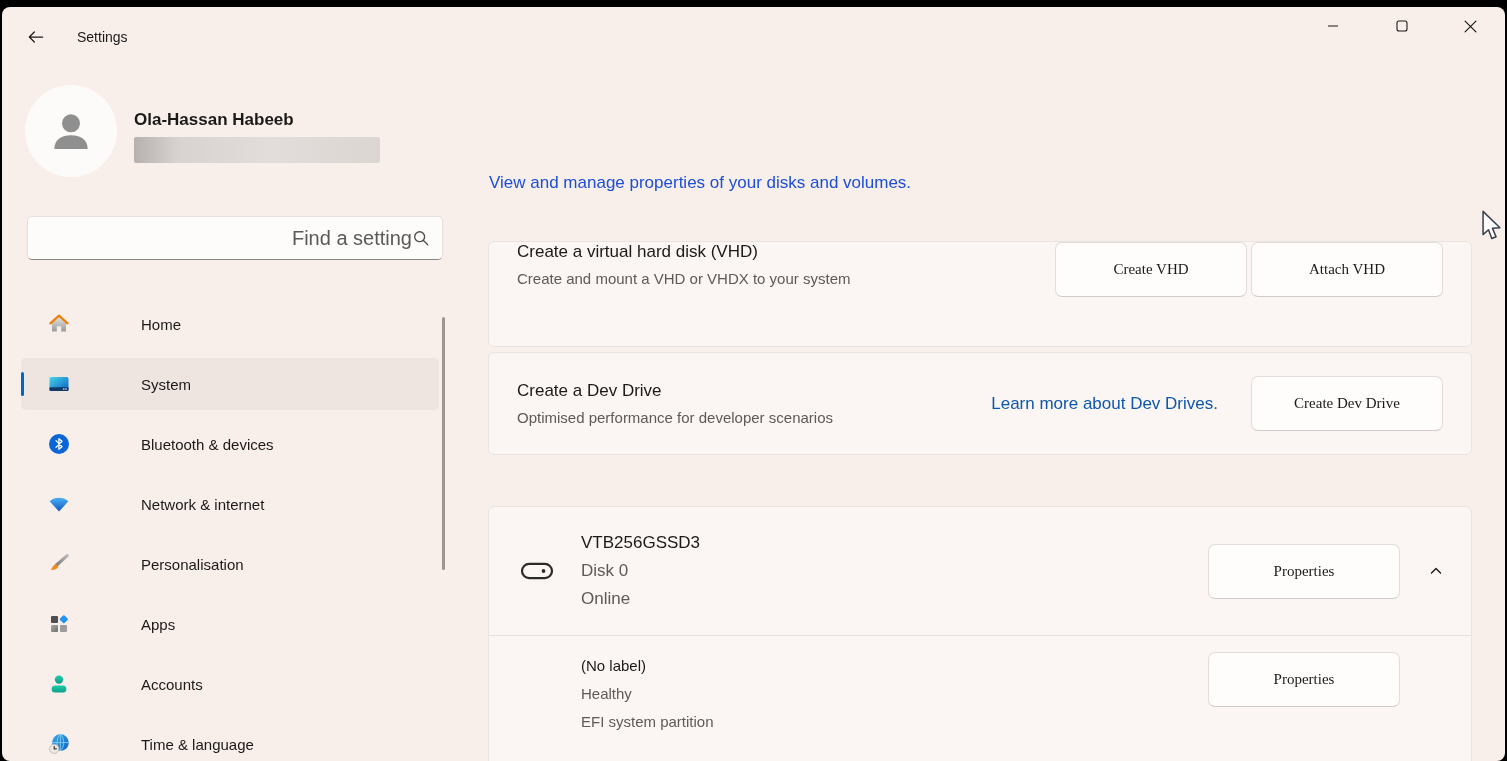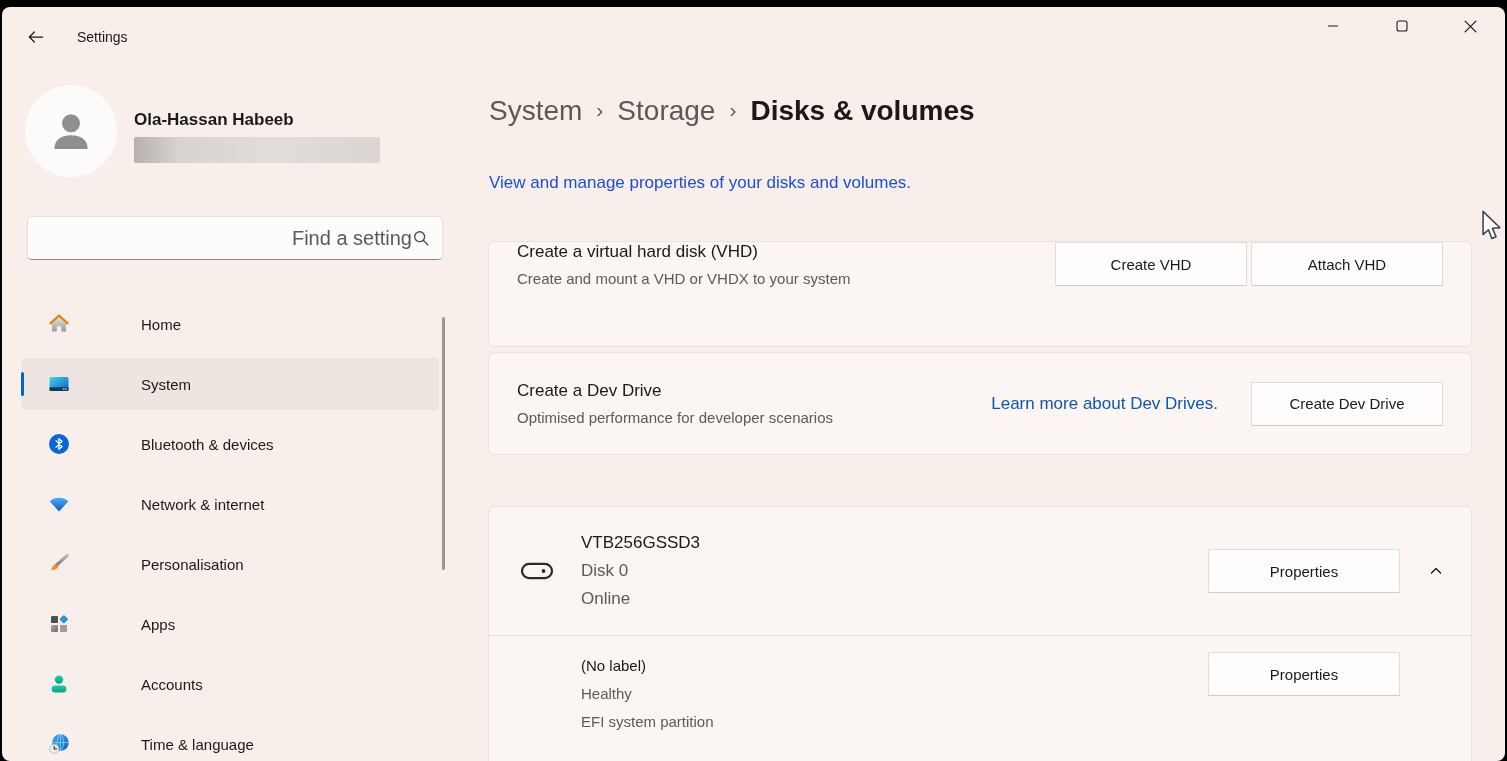--- a/index.html
+++ b/index.html
@@ -52,23 +52,23 @@
   .card { position:absolute; left:486px; width:984px; background:#fbf6f3;
     border:1px solid #ebe3df; border-radius:6px; }
   #card-vhd { top:234px; height:106px; display:flex; padding:0 28px; }
   #card-dev { top:345px; height:103px; display:flex; align-items:center; padding:0 28px; }
   #card-disk { top:499px; height:290px; padding:0; }
 
   .card-title { font-size:17px; color:#1b1a19; margin-bottom:8px; }
   .card-sub { font-size:15px; color:#5e5a57; }
   .card-text { flex:1 1 auto; }
 
-  .btn { min-width:192px; height:44px; background:#fefdfc;
-    border:1px solid #e3dcd8; border-bottom-color:#d3cbc7; border-radius:1px;
-    font-size:15px; color:#1b1a19; font-family:Liberation Sans, sans-serif;
+  .btn { min-width:192px; height:55px; background:#fefdfc;
+    border:1px solid #e3dcd8; border-bottom-color:#d3cbc7; border-radius:7px;
+    font-size:15px; color:#1b1a19; font-family:Liberation Serif, serif;
     display:flex; align-items:center; justify-content:center; cursor:pointer; padding:0 18px; }
   .btn-row { display:flex; gap:4px; }
   .link { color:#0e57ad; font-size:17px; margin-right:33px; cursor:pointer; white-space:nowrap; }
 
   .disk-header { height:128px; display:flex; align-items:center; padding-left:31px; }
   .disk-icon-wrap { width:34px; display:flex; justify-content:center; }
   .disk-text { margin-left:27px; font-size:17px; line-height:28px; }
   .disk-name { color:#1b1a19; }
   .disk-sub { color:#5e5a57; }
   .disk-header .btn { margin-left:auto; }
@@ -226,23 +226,20 @@
         <path d="M13.4 2.2 V19 M5 10.6 H21.8 M13.4 2.2 C9 6 9 15.2 13.4 19 M13.4 2.2 C17.8 6 17.8 15.2 13.4 19" stroke="#7fd0f0" stroke-width="0.9" fill="none"></path>
         <circle cx="7.2" cy="16.8" r="4.6" fill="#ece9e6" stroke="#b9b4b0" stroke-width="0.8"></circle>
         <path d="M7.2 14.4 V16.8 H9.4" stroke="#3c3a38" stroke-width="1.2" fill="none" stroke-linecap="round"></path>
       </svg>
       <span class="nav-label">Time &amp; language</span>
     </div>
   </div>
 
   <div class="side-scrollbar"></div>
 
-  <div class="breadcrumb">
-    <span class="crumb">System</span><span class="crumb-sep">›</span><span class="crumb">Storage</span><span class="crumb-sep">›</span><span class="crumb-current">Disks &amp; volumes</span>
-  </div>
   <div class="page-desc">View and manage properties of your disks and volumes.</div>
 
   <div class="card" id="card-vhd">
     <div class="card-text">
       <div class="card-title">Create a virtual hard disk (VHD)</div>
       <div class="card-sub">Create and mount a VHD or VHDX to your system</div>
     </div>
     <div class="btn-row">
       <button class="btn">Create VHD</button>
       <button class="btn">Attach VHD</button>

